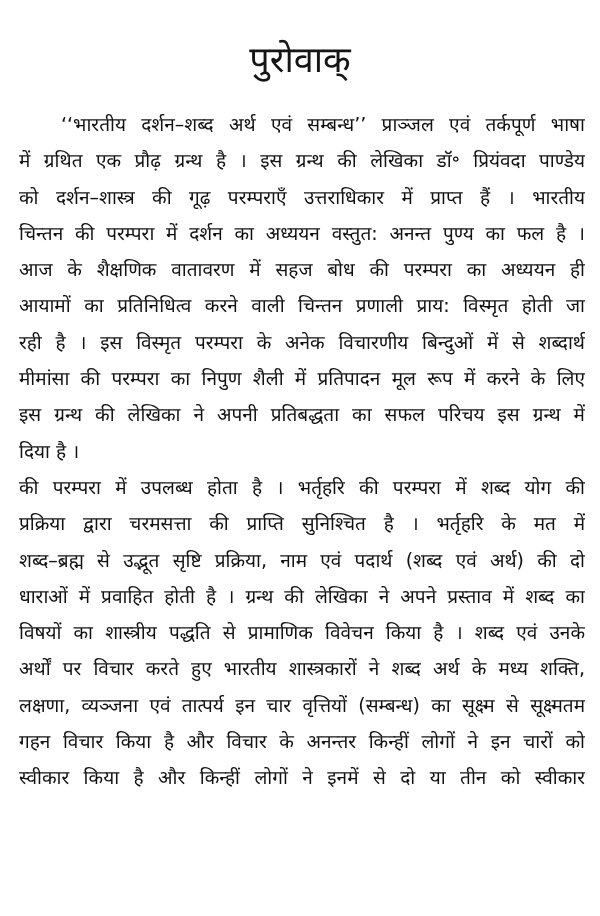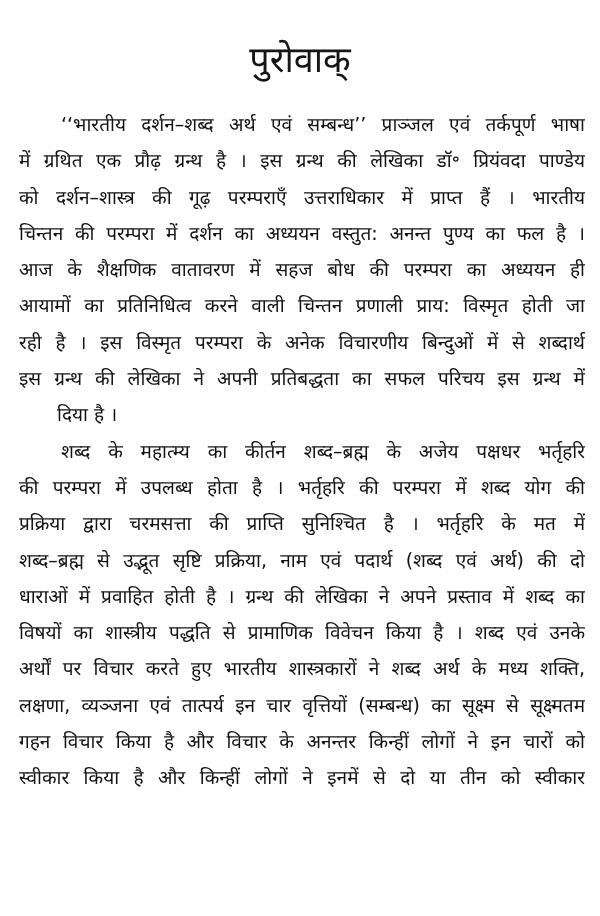--- a/index.html
+++ b/index.html
@@ -2,42 +2,42 @@
 <html><head>
   <meta charset="utf-8">
   <style>
     html, body { margin: 0; padding: 0; background: #ffffff; }
     body { width: 600px; height: 916px; overflow: hidden; position: relative; color: #111; font-family: "DejaVu Sans", sans-serif; }
     .page { position: absolute; left: 0; top: 0; width: 600px; height: 916px; }
     .title { position: absolute; top: 12px; left: 0; width: 600px; text-align: center; font-size: 36px; line-height: 48px; font-weight: normal; color: #151515; }
     .body-text { position: absolute; left: 19px; top: 106px; width: 566px; }
     .line { height: 36.3px; line-height: 36.3px; font-size: 19px; white-space: nowrap; text-align: justify; text-align-last: justify; overflow: hidden; }
     .line.indent { padding-left: 42px; }
-    .line.last { text-align-last: left; margin-left: 38px; }
+    .line.last { text-align-last: left; }
   </style>
 </head>
 <body>
 
 <div class="page">
   <h1 class="title">पुरोवाक्</h1>
 
   <div class="body-text">
     <div>
       <div class="line indent">‘‘भारतीय दर्शन–शब्द अर्थ एवं सम्बन्ध’’ प्राञ्जल एवं तर्कपूर्ण भाषा</div>
       <div class="line">में ग्रथित एक प्रौढ़ ग्रन्थ है ।  इस ग्रन्थ की लेखिका डॉ॰ प्रियंवदा पाण्डेय</div>
       <div class="line">को दर्शन–शास्त्र की गूढ़ परम्पराएँ उत्तराधिकार में प्राप्त  हैं । भारतीय</div>
       <div class="line">चिन्तन की परम्परा में दर्शन का अध्ययन वस्तुत: अनन्त पुण्य का फल है ।</div>
       <div class="line">आज के शैक्षणिक वातावरण में सहज बोध की परम्परा का अध्ययन ही</div>
       <div class="line">आयामों का प्रतिनिधित्व करने वाली चिन्तन प्रणाली प्राय: विस्मृत होती जा</div>
       <div class="line">रही है । इस विस्मृत परम्परा के अनेक विचारणीय बिन्दुओं में से शब्दार्थ</div>
+      <div class="line">मीमांसा की परम्परा का निपुण शैली में प्रतिपादन मूल रूप में करने के लिए</div>
       <div class="line">इस ग्रन्थ की लेखिका ने अपनी प्रतिबद्धता का सफल परिचय इस ग्रन्थ में</div>
       <div class="line last">दिया है ।</div>
     </div>
     <div>
-      <div class="line indent">शब्द के महात्म्य का कीर्तन शब्द–ब्रह्म के अजेय पक्षधर भर्तृहरि</div>
       <div class="line">की परम्परा में उपलब्ध होता है । भर्तृहरि की परम्परा में शब्द योग की</div>
       <div class="line">प्रक्रिया द्वारा चरमसत्ता की प्राप्ति सुनिश्चित है । भर्तृहरि के मत में</div>
       <div class="line">शब्द–ब्रह्म से उद्भूत सृष्टि प्रक्रिया, नाम एवं पदार्थ (शब्द एवं अर्थ) की दो</div>
       <div class="line">धाराओं में प्रवाहित होती है । ग्रन्थ की लेखिका ने अपने प्रस्ताव में शब्द का</div>
       <div class="line">विषयों का शास्त्रीय पद्धति से प्रामाणिक विवेचन किया है । शब्द एवं उनके</div>
       <div class="line">अर्थों पर विचार करते हुए भारतीय शास्त्रकारों ने शब्द अर्थ के मध्य शक्ति,</div>
       <div class="line">लक्षणा, व्यञ्जना एवं तात्पर्य इन चार वृत्तियों (सम्बन्ध) का सूक्ष्म से सूक्ष्मतम</div>
       <div class="line">गहन विचार किया है  और विचार के अनन्तर किन्हीं लोगों ने इन चारों को</div>
       <div class="line">स्वीकार किया है और किन्हीं लोगों ने इनमें से दो या तीन को स्वीकार</div>
 

